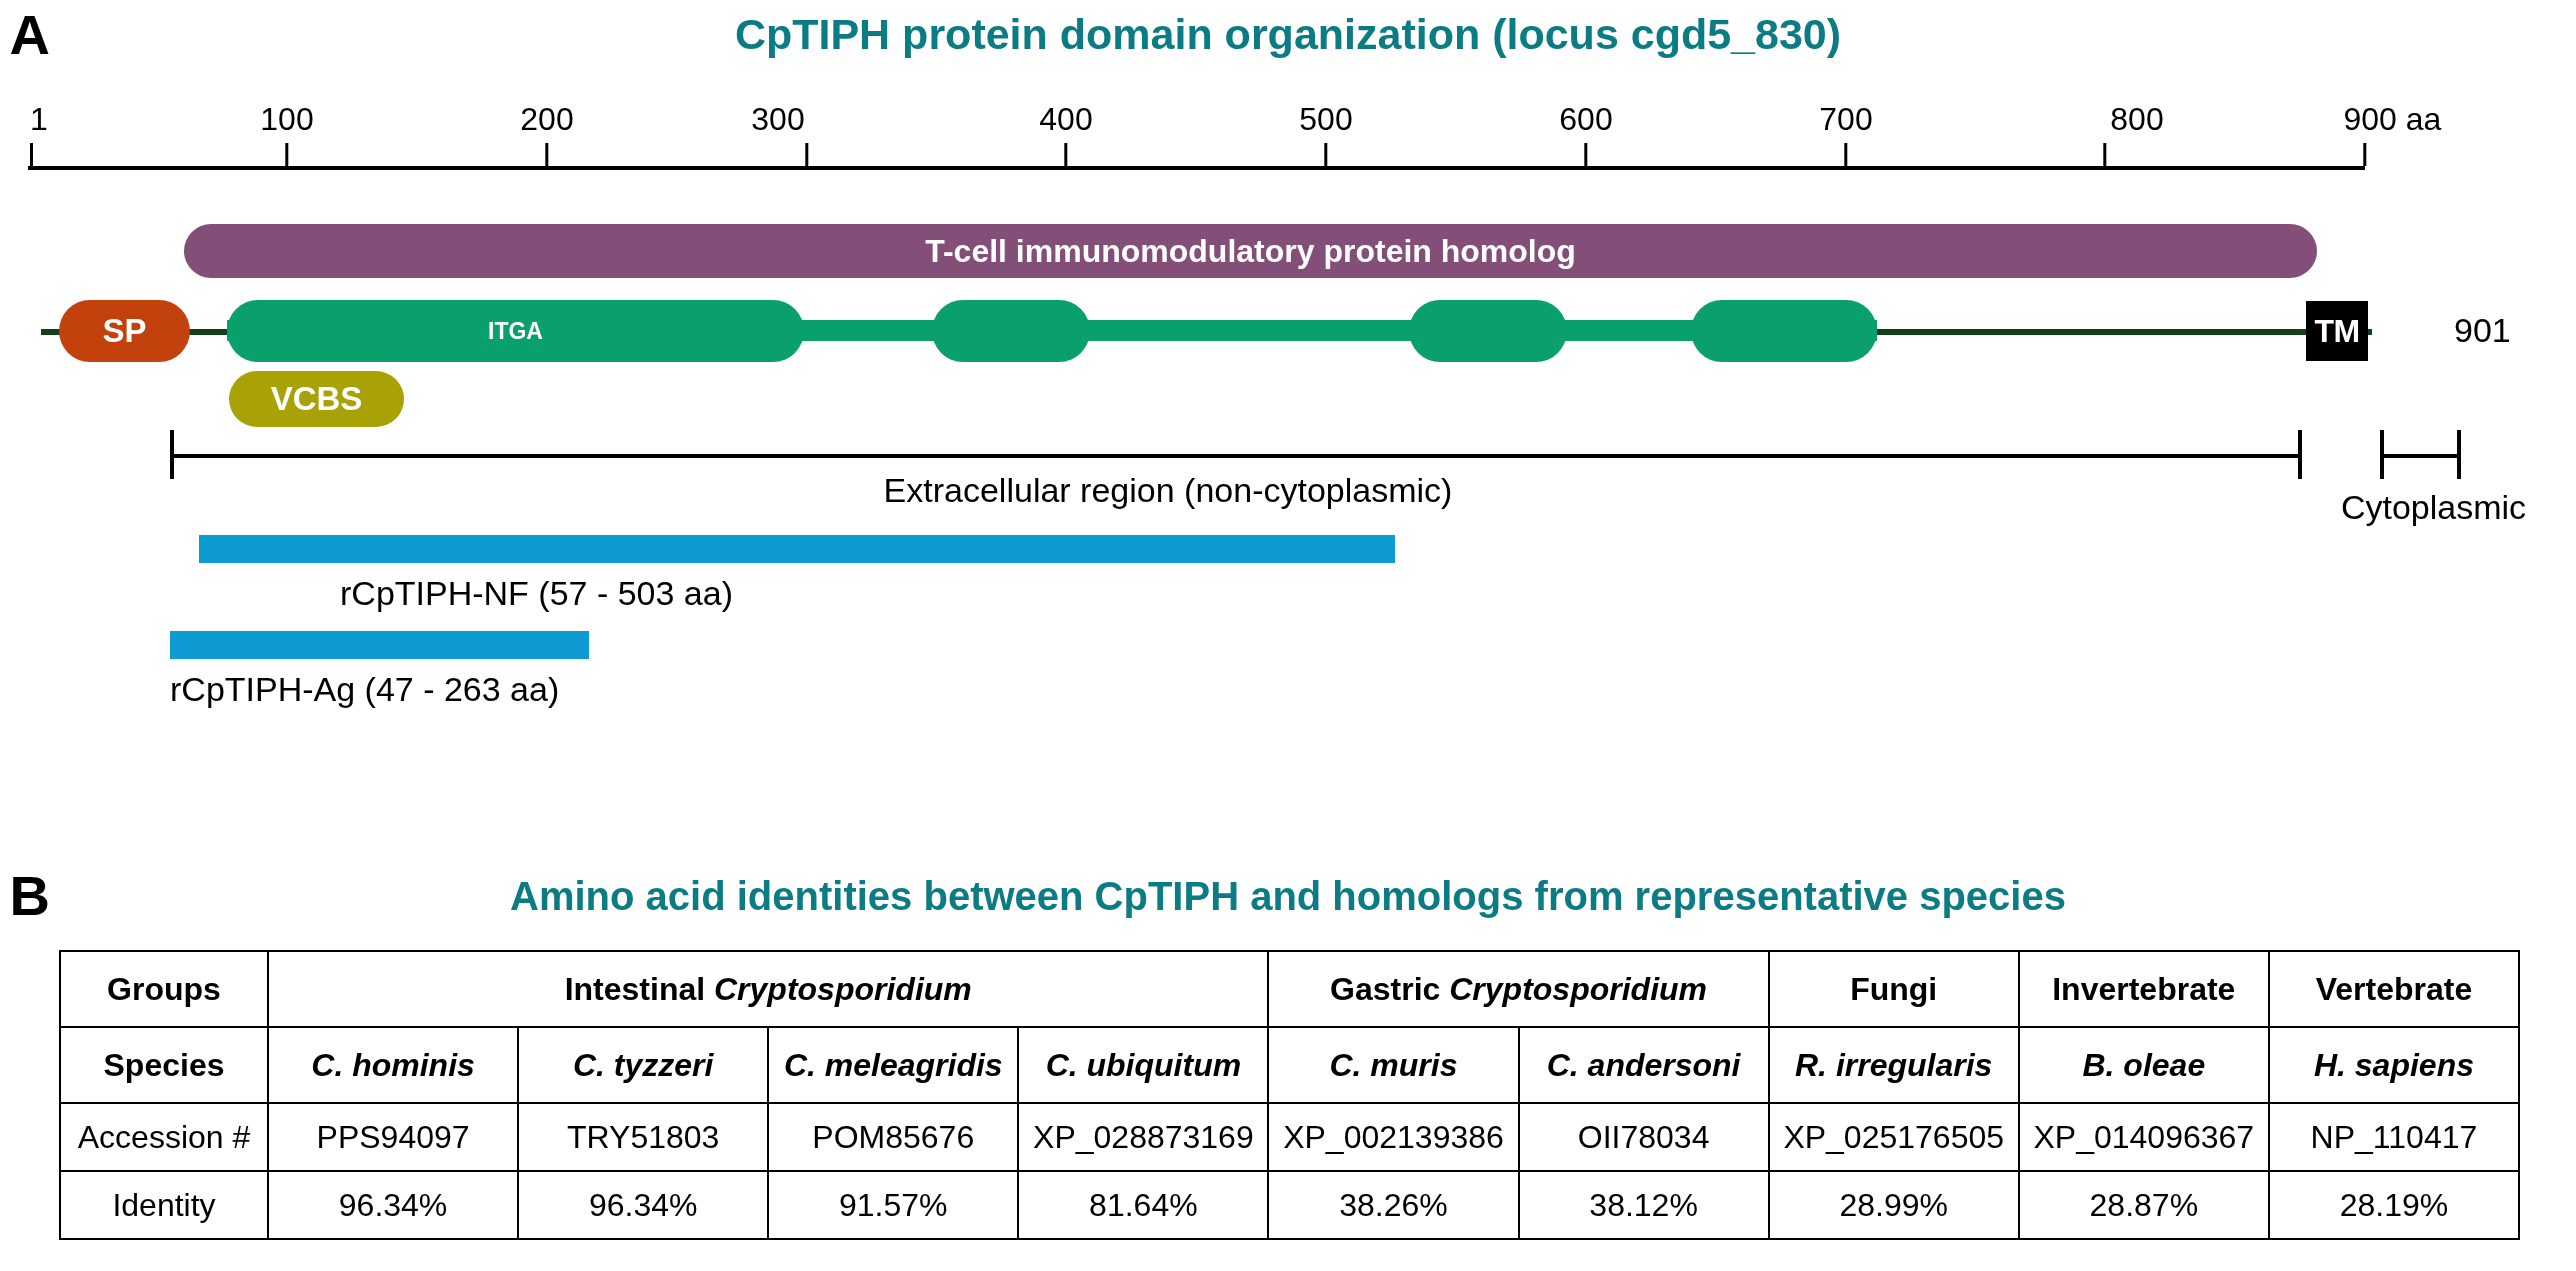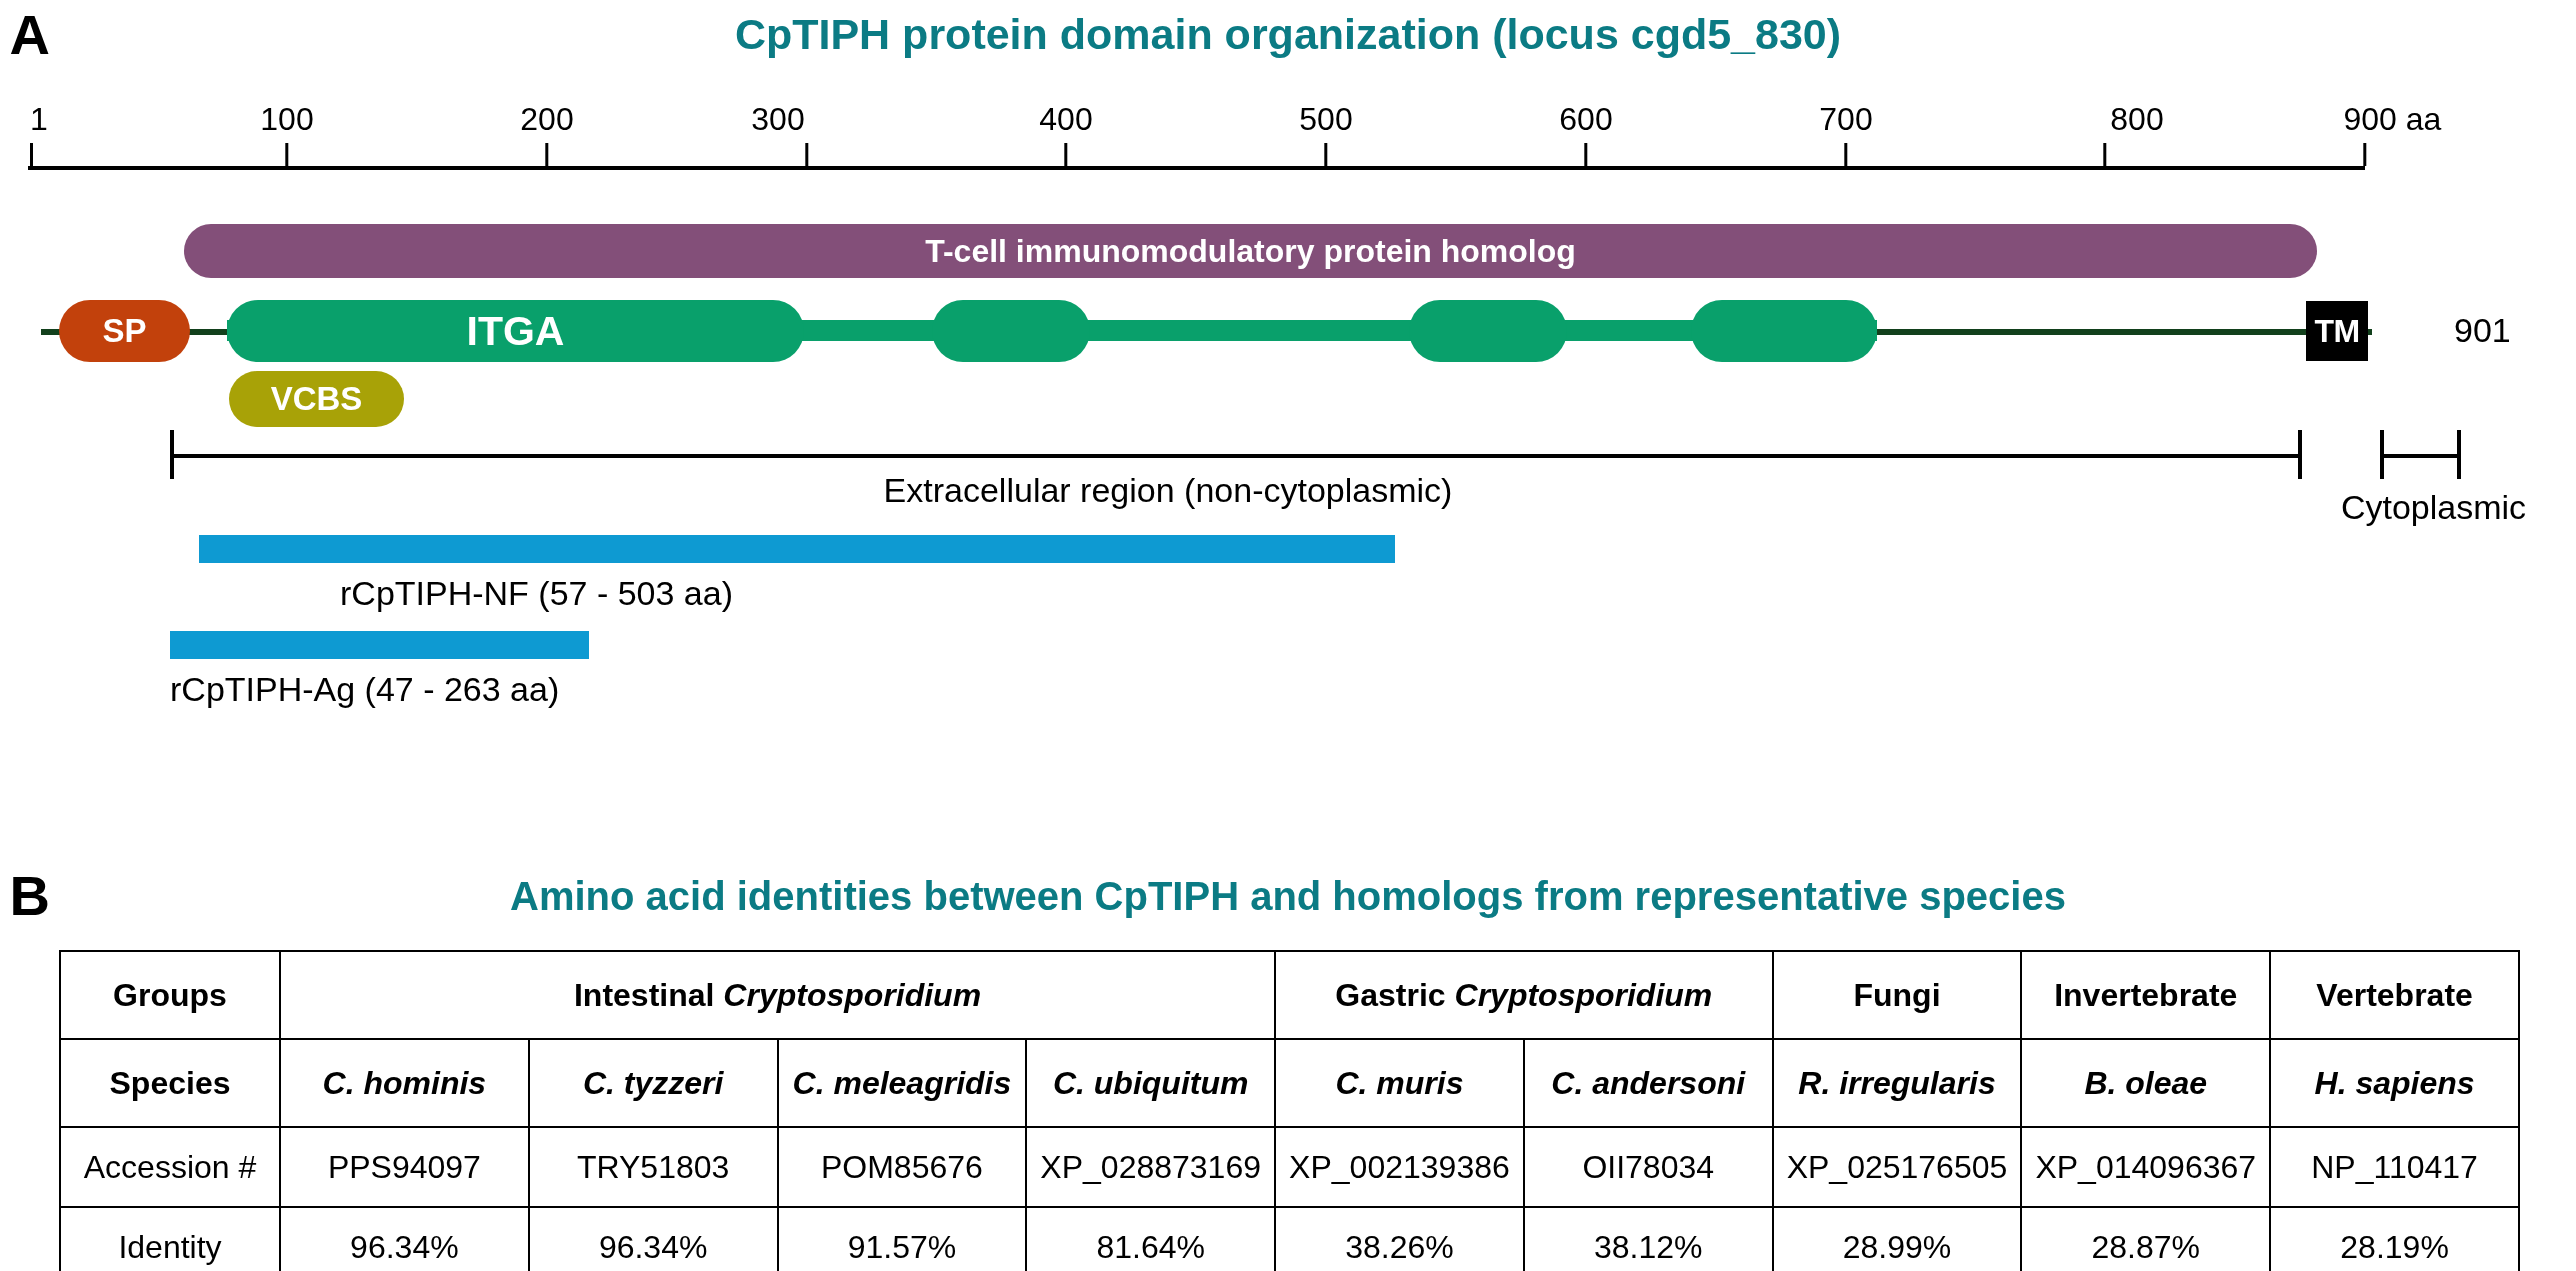--- a/index.html
+++ b/index.html
@@ -121,21 +121,21 @@
     align-items: center;
     justify-content: center;
   }
 
   
   .green-domain {
     position: absolute;
     background: #09a06b;
     border-radius: 31px;
     color: #fff;
-    font-size: 41px;
+    font-size: 23px;
     font-weight: bold;
     display: flex;
     align-items: center;
     justify-content: center;
     white-space: nowrap;
   }
   
   #green-connector {
     position: absolute;
     left: 227px; top: 320px;
@@ -233,21 +233,21 @@
     left: 59px; top: 950px;
     width: 2461px;
     border-collapse: collapse;
     table-layout: fixed;
     font-family: "Liberation Sans", sans-serif;
   }
   #identity-table td {
     border: 2.1px solid #000;
     text-align: center;
     vertical-align: middle;
-    padding: 6px;
+    padding: 0;
     font-size: 32px;
     color: #000;
   }
   #identity-table tr.row-groups td,
   #identity-table tr.row-species td {
     font-weight: bold;
     height: 74px;
   }
   #identity-table tr.row-accession td,
   #identity-table tr.row-identity td {

